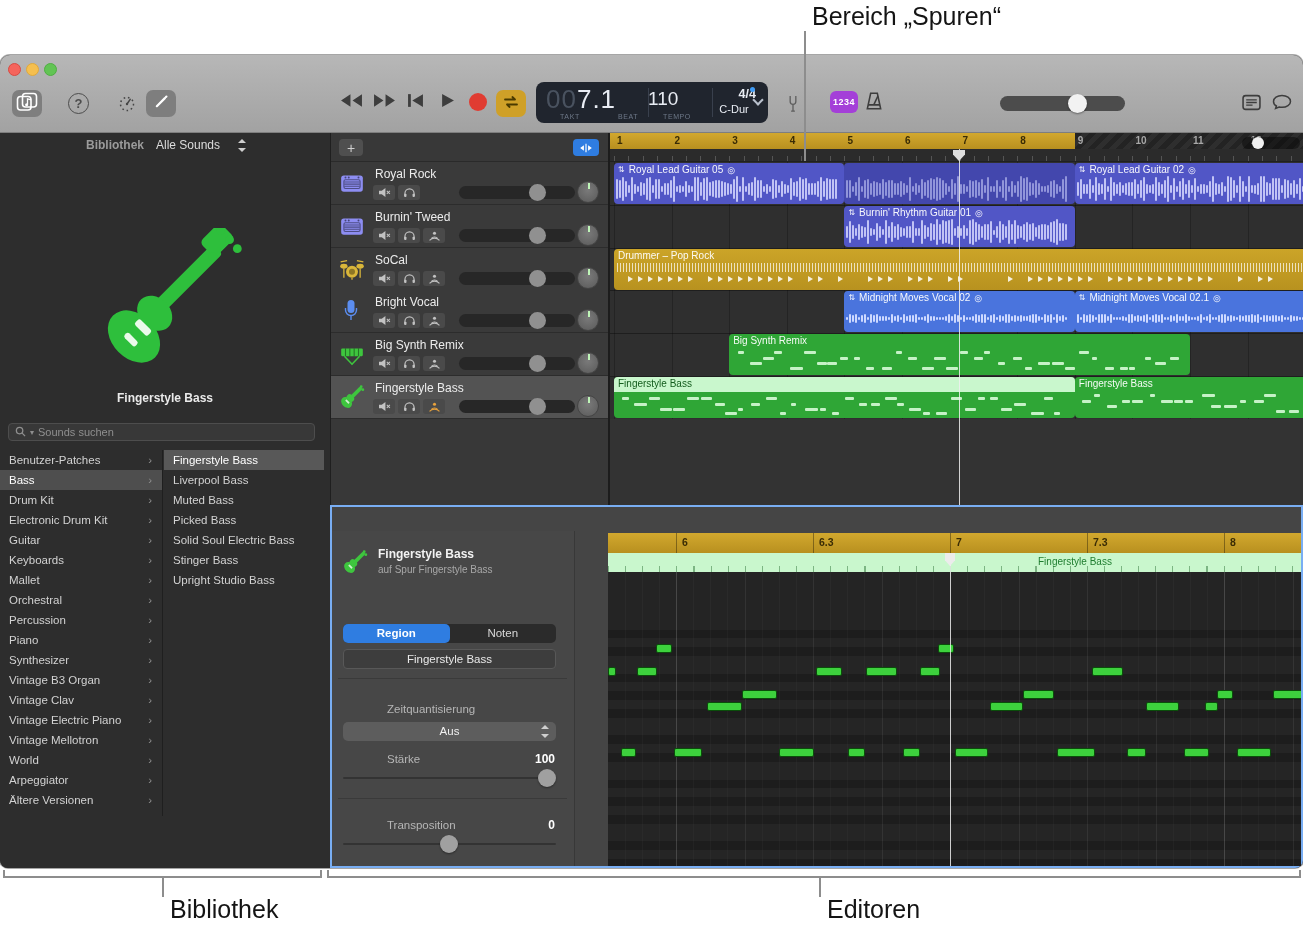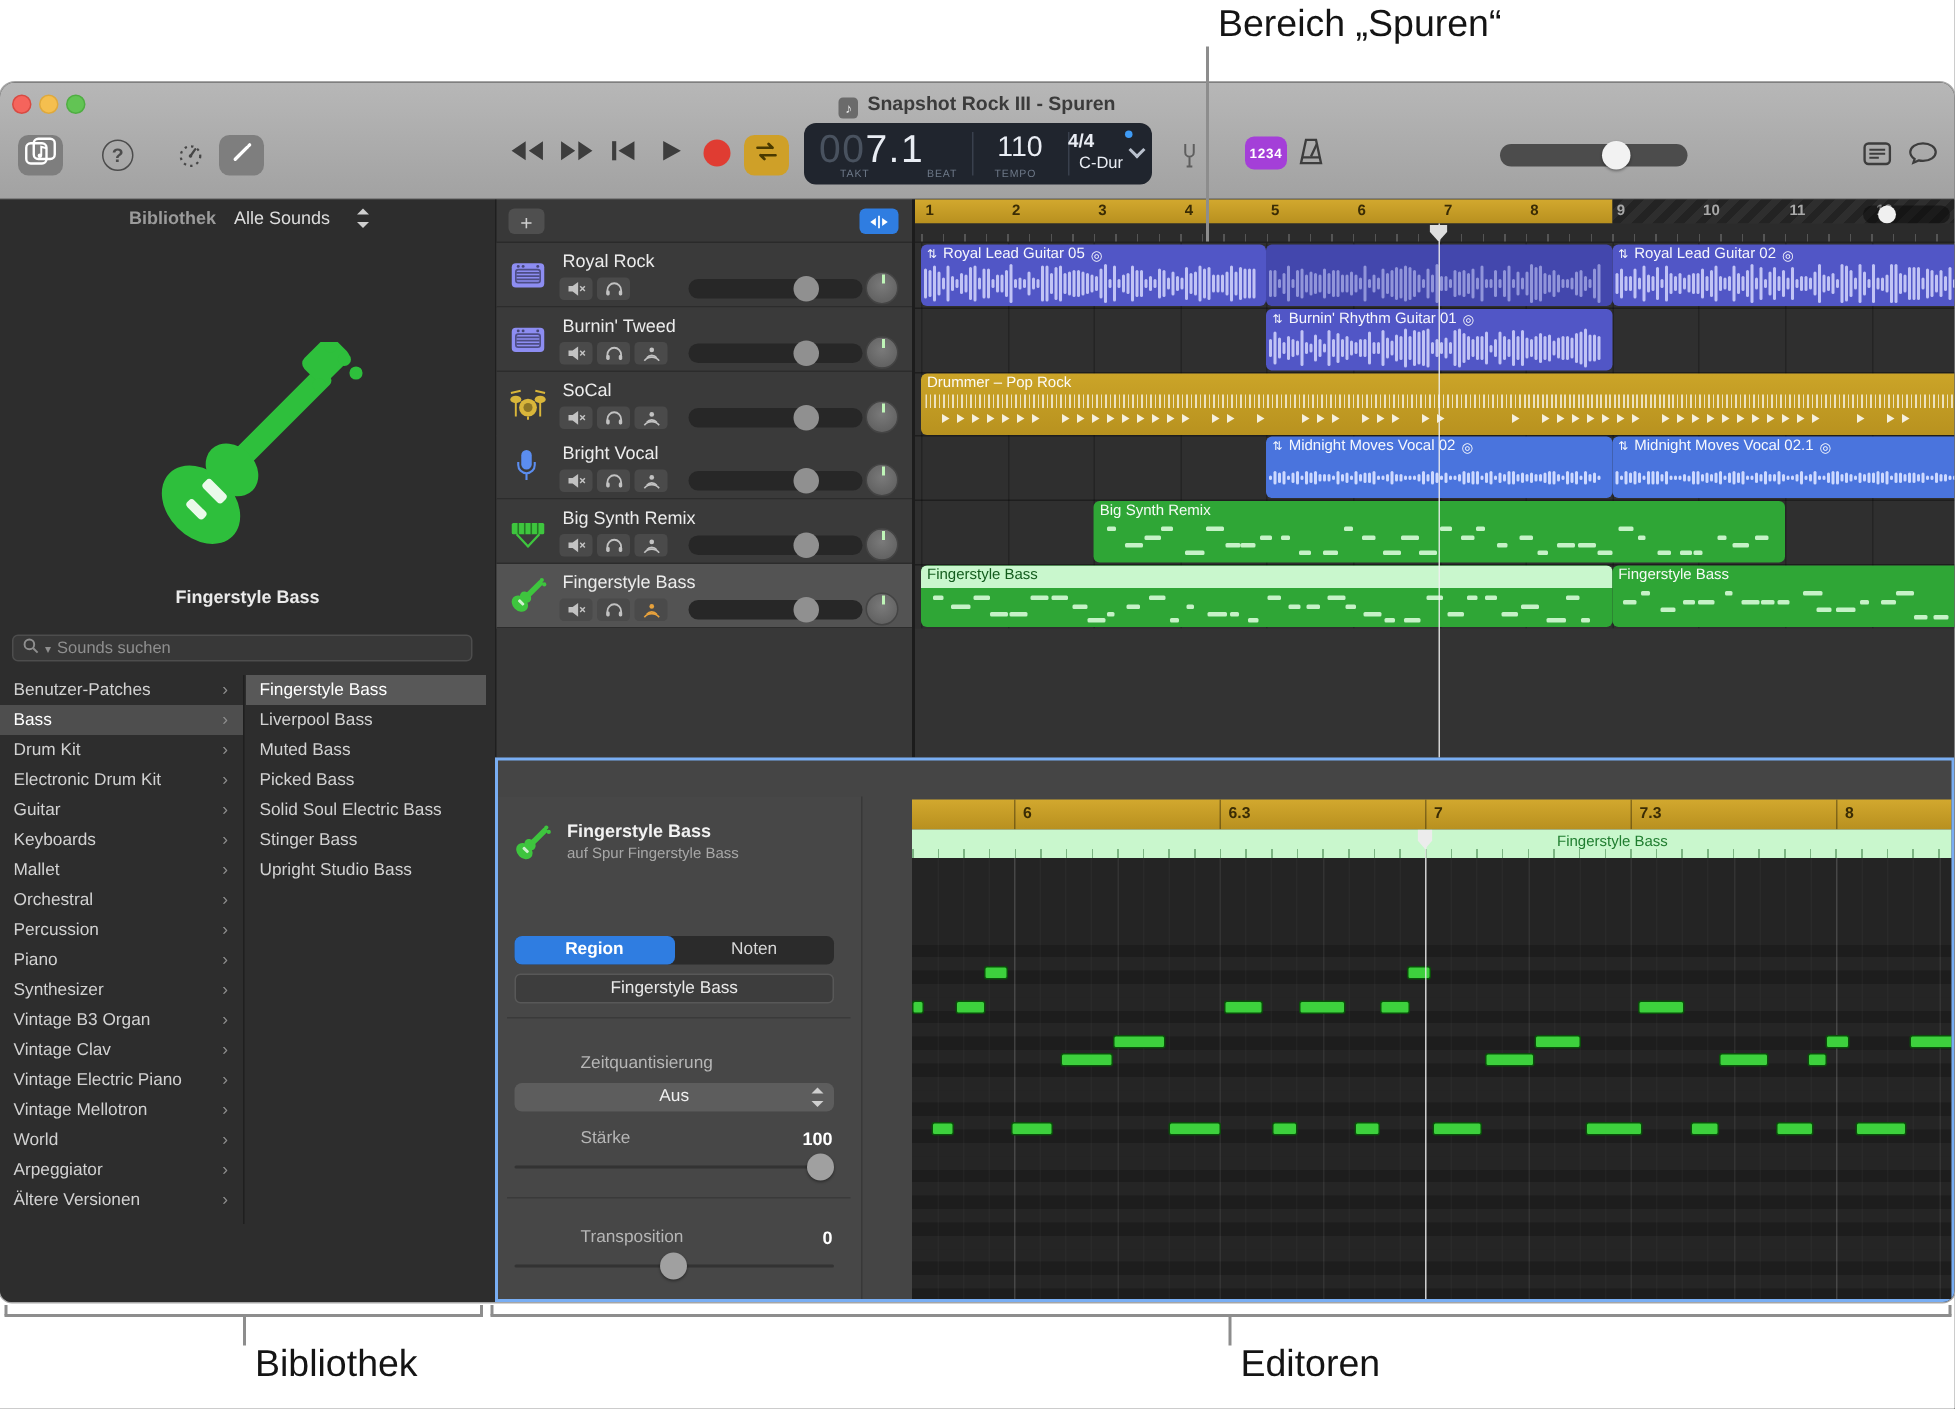--- a/index.html
+++ b/index.html
@@ -96,21 +96,20 @@
 
 <div class="anno" style="left:812px;top:2px;">Bereich „Spuren“</div>
 <div class="aline" style="left:804px;top:31px;width:2px;height:130px;"></div>
 
 <div id="win">
 
   <div id="chrome">
     <div class="tl" style="left:8px;background:#f5645c;border:1px solid #d84a42;"></div>
     <div class="tl" style="left:26px;background:#f5bf4f;border:1px solid #dfa93c;"></div>
     <div class="tl" style="left:44px;background:#62c454;border:1px solid #4fae42;"></div>
-    <div id="title"><span class="docicon">♪</span><span>Snapshot Rock III - Spuren</span></div>
 
     <div class="tbtn" style="left:12px;width:30px;">
       <span><svg viewBox="0 0 22 20" width="22" height="20">
             <rect x="1.5" y="4.5" width="13.5" height="13.5" rx="3" fill="none" stroke="#fff" stroke-width="1.6"></rect>
             <rect x="6.5" y="1.5" width="14" height="13.5" rx="3" fill="none" stroke="#fff" stroke-width="1.6"></rect>
             <path d="M11.5 12.5V6.8l3.6 1" stroke="#fff" stroke-width="1.3" fill="none"></path>
             <circle cx="10.6" cy="12.8" r="1.5" fill="#fff"></circle>
           </svg></span>
     </div>
     <div class="ticon" style="left:68px;width:21px;height:21px;top:38px;border:1.8px solid #4c4c4c;border-radius:50%;color:#4c4c4c;font-size:13px;font-weight:bold;">?</div>
@@ -156,24 +155,24 @@
       <span><svg viewBox="0 0 20 14" width="20" height="14" fill="none" stroke="#4a3a00" stroke-width="1.8" stroke-linecap="round">
             <path d="M4 4.5h10M14 4.5l-2.6-2.5M16 9.5H6M6 9.5l2.6 2.5"></path>
           </svg></span>
     </div>
 
     <div id="lcd">
       <div style="position:absolute;left:10px;top:2px;font-size:26px;letter-spacing:1px;"><span class="dim">00</span><span>7.1</span></div>
       <div class="lcdlab" style="left:24px;">TAKT</div>
       <div class="lcdlab" style="left:82px;">BEAT</div>
       <div class="lcddiv" style="left:112px;"></div>
-      <div style="position:absolute;left:112px;top:6px;width:64px;text-align:center;font-size:19px;">110</div>
+      <div style="position:absolute;left:112px;top:6px;width:64px;font-size:19px;">110</div>
       <div class="lcdlab" style="left:127px;">TEMPO</div>
       <div class="lcddiv" style="left:176px;"></div>
-      <div style="position:absolute;left:176px;top:5px;width:44px;text-align:left;font-size:12.5px;font-weight:bold;">4/4</div>
+      <div style="position:absolute;left:176px;top:5px;width:44px;text-align:right;font-size:12.5px;font-weight:bold;">4/4</div>
       <div style="position:absolute;left:176px;top:21px;width:44px;text-align:center;font-size:11px;">C-Dur</div>
       <div style="position:absolute;left:214px;top:5px;width:5px;height:5px;border-radius:50%;background:#3f9bf5;"></div>
       <div style="position:absolute;right:6px;top:14px;width:8px;height:8px;border-left:2px solid #b9c1cd;border-bottom:2px solid #b9c1cd;transform:rotate(-45deg);"></div>
     </div>
 
     <div class="ticon" style="left:787px;top:40px;">
         <svg viewBox="0 0 12 18" width="12" height="17" stroke="#5e5e5e" stroke-width="1.4" fill="none">
           <path d="M3 1v6a3 3 0 0 0 6 0V1M6 10v7M4 17h4"></path>
         </svg>
       </div>

